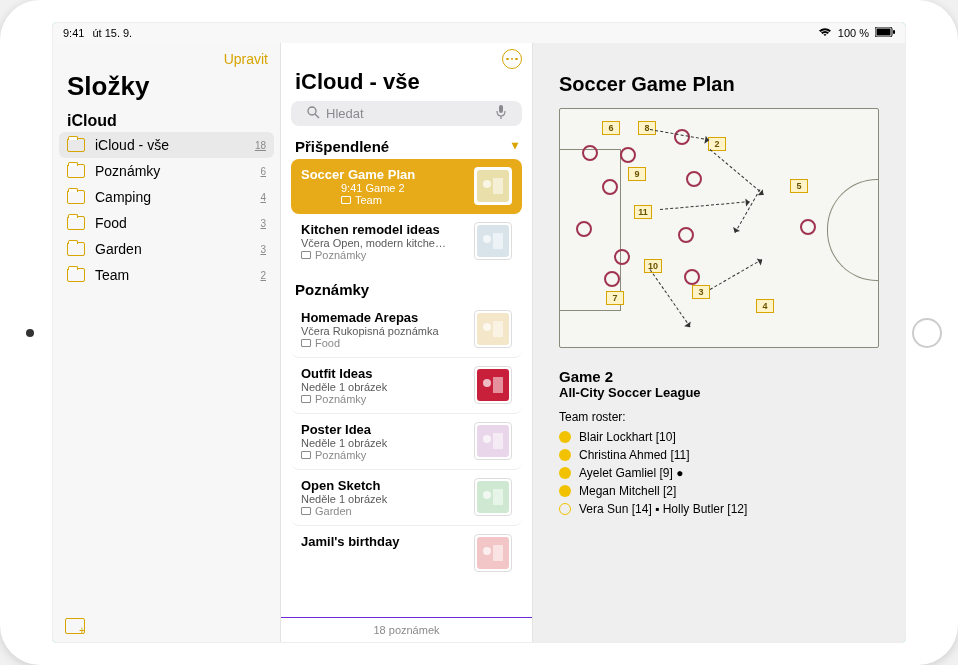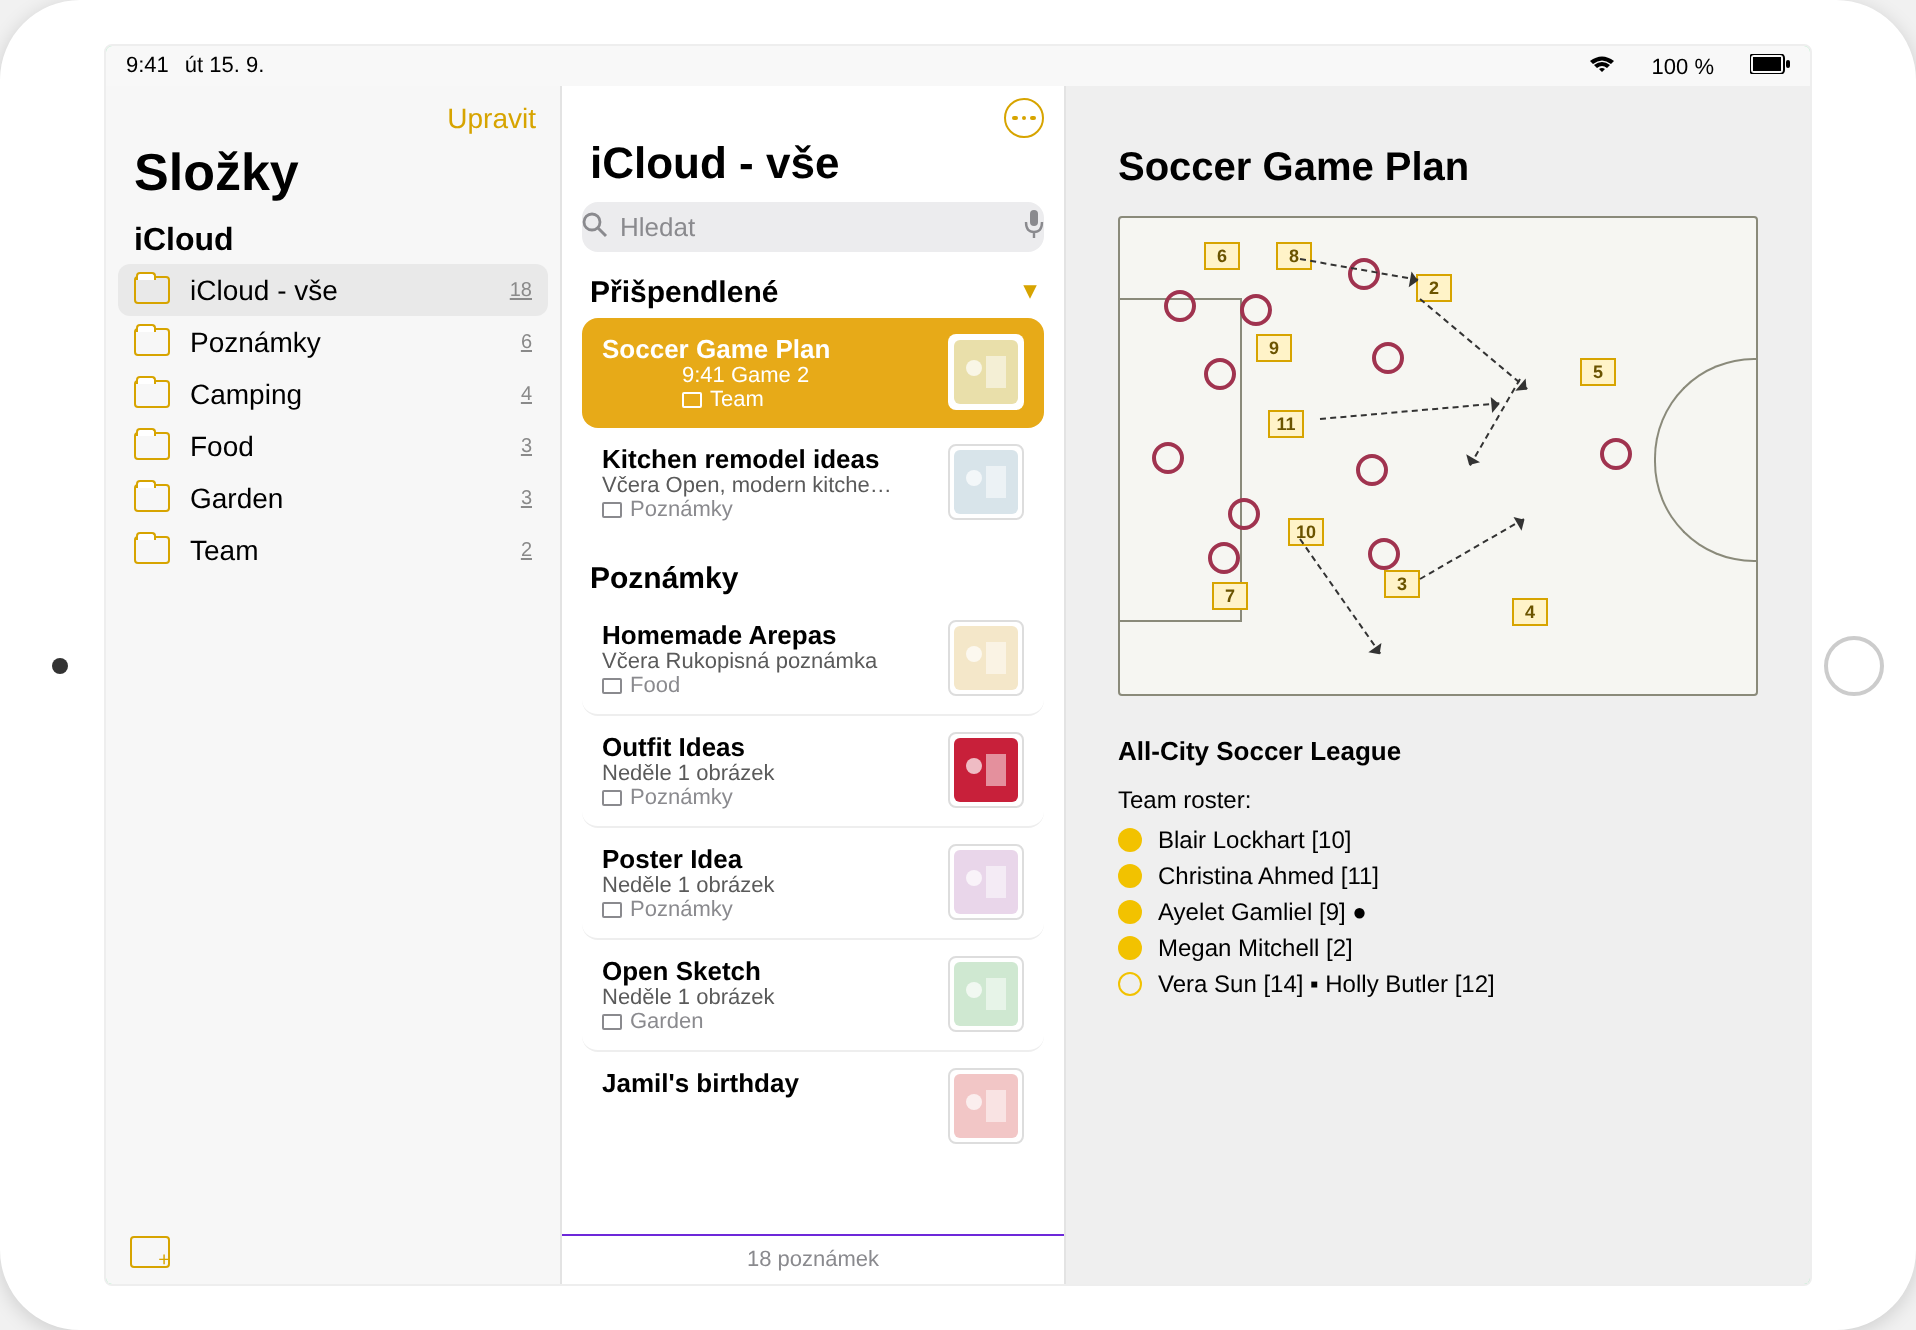--- a/index.html
+++ b/index.html
@@ -56,21 +56,21 @@
 .statusbar {
   height: 20px;
   display: flex;
   align-items: center;
   font-size: 11px;
   color: #000;
   background: #f8f8f8;
   padding: 0 10px;
 }
 .statusbar .left { flex: 0 0 auto; display: flex; gap: 8px; }
-.statusbar .right { margin-left: auto; display: flex; gap: 18px; align-items: flex-end; }
+.statusbar .right { margin-left: auto; display: flex; gap: 6px; align-items: flex-start; }
 
 .columns {
   flex: 1;
   display: flex;
   overflow: hidden;
 }
 
 
 .sidebar {
   width: 228px;
@@ -152,21 +152,21 @@
 }
 .more-icon span { width: 2.5px; height: 2.5px; background: #d7a400; border-radius: 50%; }
 .noteslist h1 {
   font-size: 22px; font-weight: 700; padding: 0 14px 6px;
 }
 .searchbar {
   margin: 0 10px 8px;
   background: #ececee;
   border-radius: 8px;
   display: flex; align-items: center;
-  padding: 4px 0;
+  padding: 4px 16px;
   color: #8a8a8e;
   font-size: 13px;
 }
 .searchbar .mag { margin-right: 6px; }
 .searchbar .mic { margin-left: auto; }
 
 .sectionhead {
   display: flex; align-items: flex-start;
   padding: 4px 14px;
   font-size: 15px; font-weight: 700;
@@ -507,20 +507,21 @@
             <div class="player-y" style="left: 132px; top: 176px;">3</div>
             <div class="player-y" style="left: 46px; top: 182px;">7</div>
             <div class="player-y" style="left: 196px; top: 190px;">4</div>
             <div class="arrow" style="left: 90px; top: 20px; width: 60px; transform: rotate(10deg);"></div>
             <div class="arrow" style="left: 100px; top: 100px; width: 90px; transform: rotate(-5deg);"></div>
             <div class="arrow" style="left: 150px; top: 40px; width: 70px; transform: rotate(40deg);"></div>
             <div class="arrow" style="left: 90px; top: 160px; width: 70px; transform: rotate(55deg);"></div>
             <div class="arrow" style="left: 150px; top: 180px; width: 60px; transform: rotate(-30deg);"></div>
             <div class="arrow" style="left: 200px; top: 80px; width: 50px; transform: rotate(120deg);"></div>
           </div>
+        <h2>Game 2</h2>
         <h3>All-City Soccer League</h3>
         <div class="roster-label">Team roster:</div>
         <ul class="roster" id="roster">
             <li>
               <span class="bullet-y"></span>
               <span>Blair Lockhart [10]</span>
             </li>
             <li>
               <span class="bullet-y"></span>
               <span>Christina Ahmed [11]</span>

